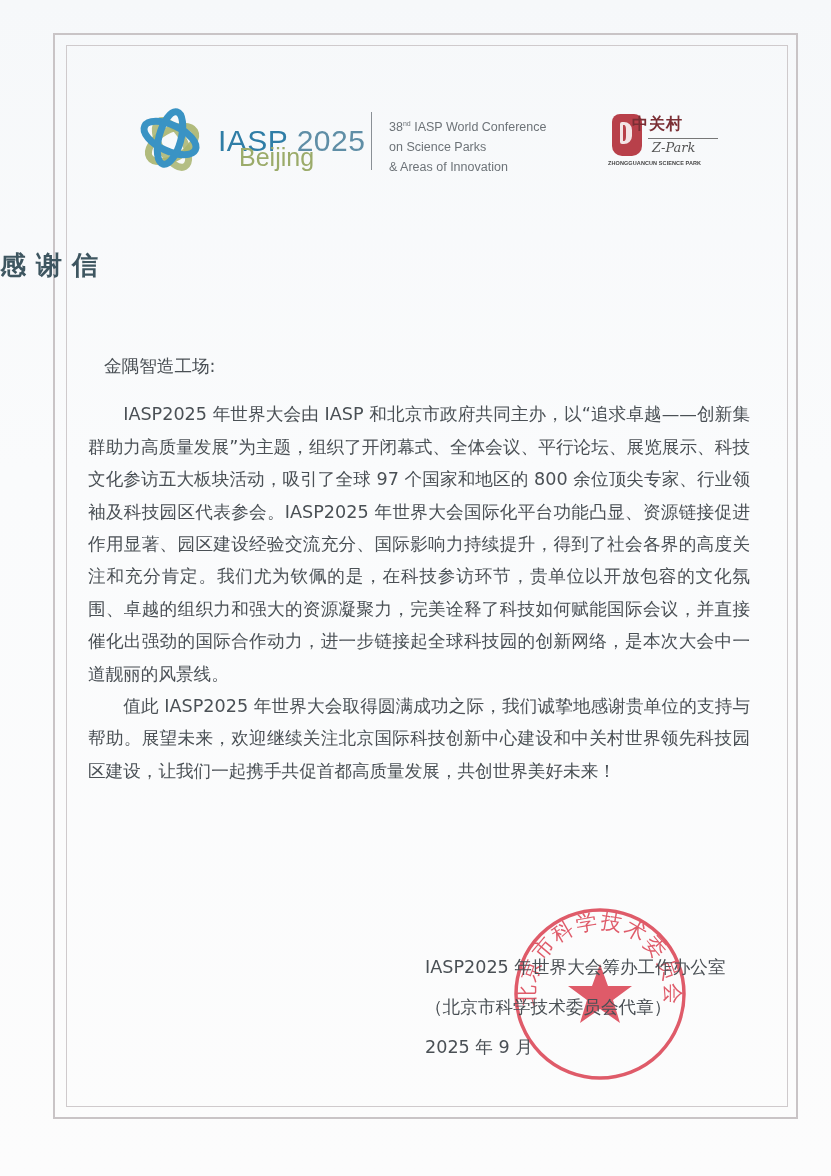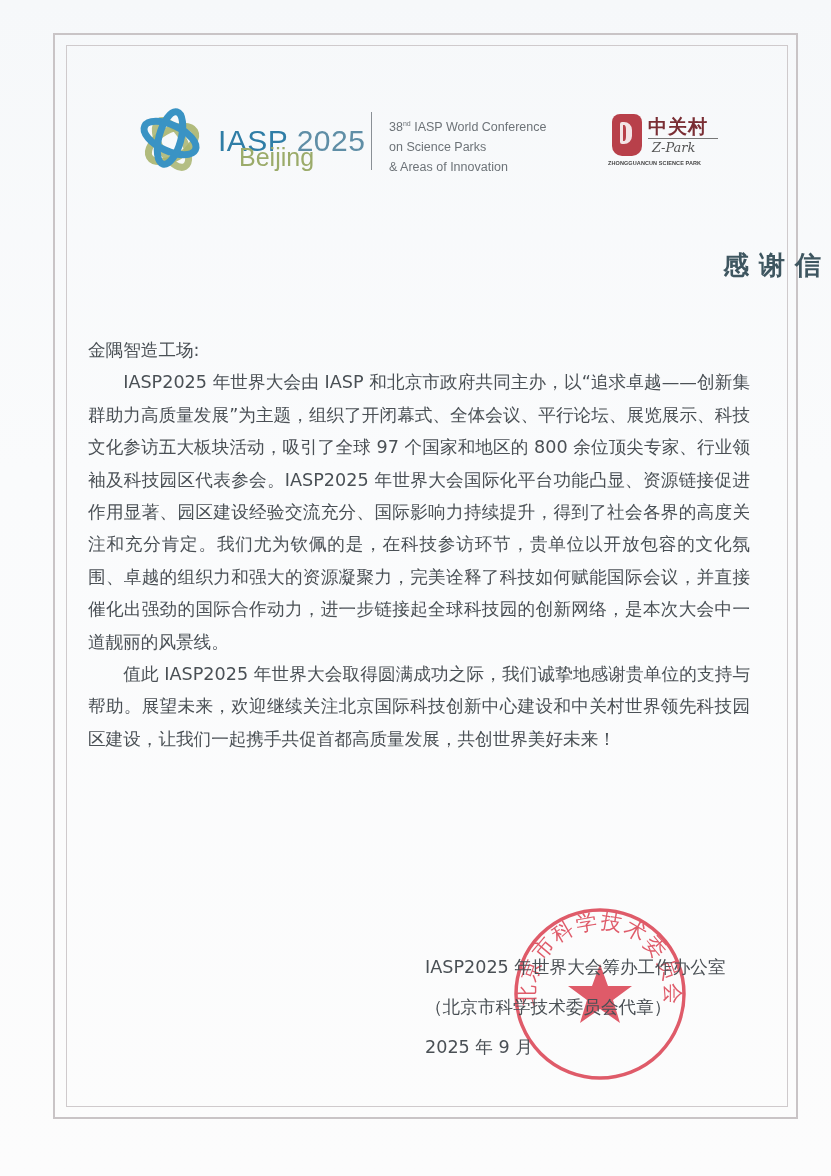--- a/index.html
+++ b/index.html
@@ -41,42 +41,42 @@
     .zpark { position: absolute; left: 608px; top: 112px; width: 120px; height: 64px; }
     .zpark-seal {
       position: absolute; left: 4px; top: 2px; width: 30px; height: 42px;
       background: #b8404a; border-radius: 8px 8px 10px 10px;
     }
     .zpark-seal::after {
       content: ""; position: absolute; left: 8px; top: 8px; width: 12px; height: 22px;
       border: 3px solid #f3e4e6; border-right-width: 6px; border-radius: 2px 8px 8px 2px; box-sizing: border-box;
     }
     .zpark-cn {
-      position: absolute; left: 40px; top: 2px; font-family: "DejaVu Serif", serif;
-      font-size: 19px; font-weight: bold; color: #7a2e34; letter-spacing: 1px;
+      position: absolute; left: 24px; top: 2px; font-family: "DejaVu Serif", serif;
+      font-size: 16px; font-weight: bold; color: #7a2e34; letter-spacing: 1px;
     }
     .zpark-line { position: absolute; left: 40px; top: 26px; width: 70px; height: 1px; background: #777; }
     .zpark-en {
       position: absolute; left: 44px; top: 28px; font-family: "DejaVu Serif", serif;
       font-style: italic; font-size: 13px; color: #555;
     }
     .zpark-sub {
       position: absolute; left: 0px; top: 48px; font-family: "Liberation Sans", sans-serif;
       font-size: 5.5px; color: #444; letter-spacing: 0.1px; white-space: nowrap; font-weight: bold;
     }
     
     .letter-title {
-      position: absolute; left: 0; width: 831px; top: 248px; text-align: right;
+      position: absolute; left: 0; width: 831px; top: 248px; text-align: left;
       font-size: 26px; color: #3e5660; letter-spacing: 10px; font-weight: bold;
     }
     .letter-body {
       position: absolute; left: 88px; top: 334px; width: 662px;
       font-size: 17.6px; line-height: 32.4px; color: #4a5055;
     }
-    .salutation { margin: 0; }
+    .salutation { margin: 16px; }
     .para { margin: 0; text-indent: 2em; text-align: justify; text-align-last: left; }
     .sig {
       position: absolute; width: 340px; font-size: 17.6px; color: #4a5055; left: 425px;
     }
     .stamp { position: absolute; left: 512px; top: 906px; width: 176px; height: 176px; opacity: 0.82; }
   </style>
 </head>
 <body>
 
 <div class="page-shade"></div>

